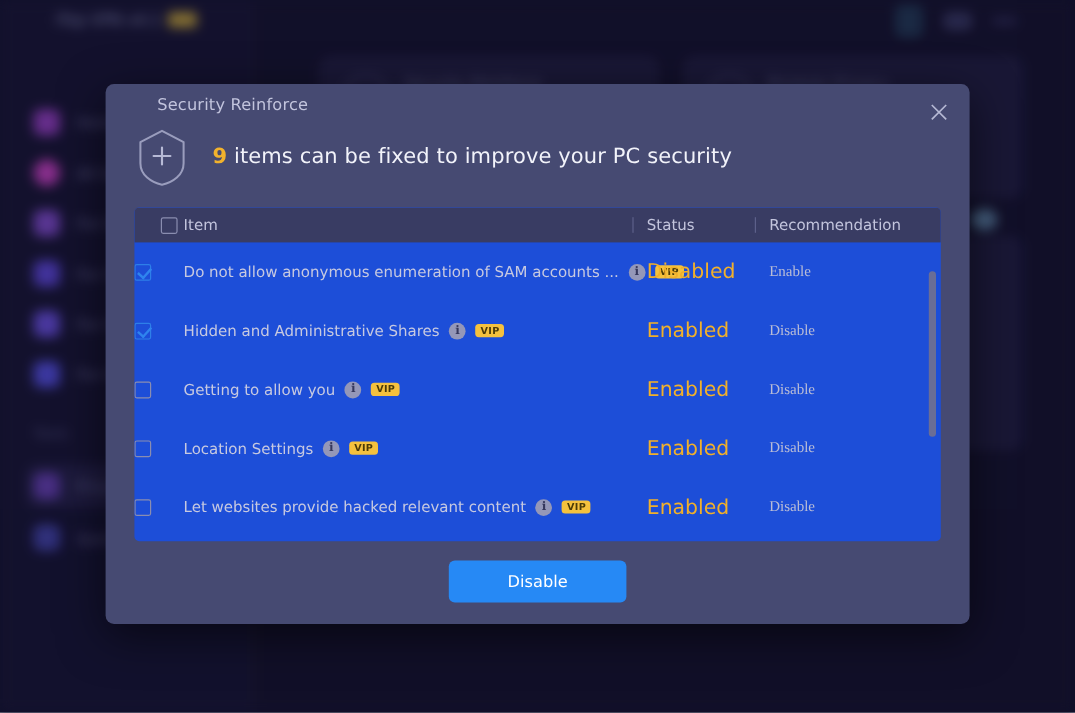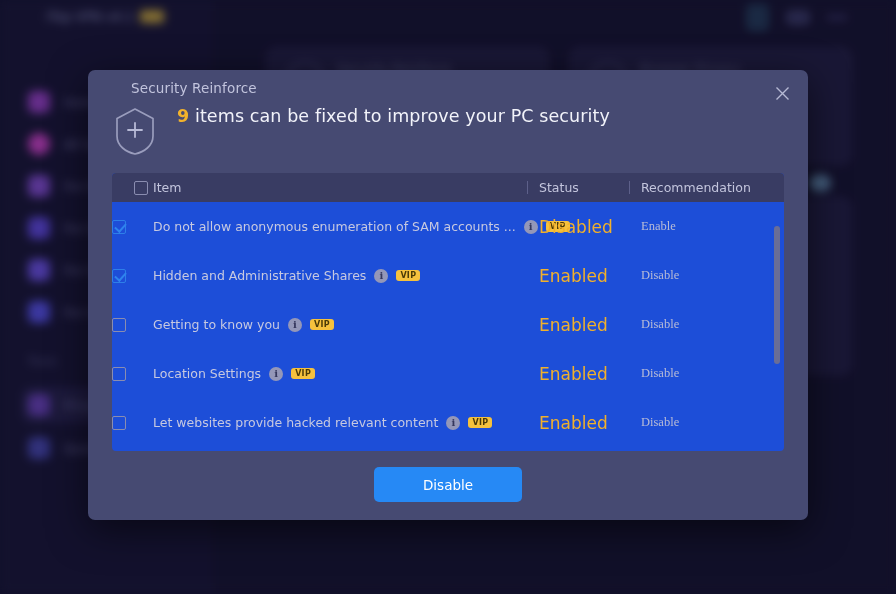--- a/index.html
+++ b/index.html
@@ -143,21 +143,21 @@
     width: 30px; height: 30px;
     display: flex; align-items: center; justify-content: center;
     cursor: pointer;
   }
   .dlg-close svg { display: block; }
 
   .dlg-head {
     position: absolute;
     left: 24px; top: 36px;
     display: flex;
-    align-items: flex-start;
+    align-items: center;
     gap: 19px;
   }
   .dlg-shield { width: 46px; height: 50px; flex: none; }
 
   .dlg-headline {
     font-size: 17.5px;
     color: #f2f3fa;
     letter-spacing: .1px;
     white-space: nowrap;
   }
@@ -430,21 +430,21 @@
             <span class="info-ico">i</span>
             <span class="vip">VIP</span>
           </span>
           <span class="row-status">Enabled</span>
           <span class="row-reco">Disable</span>
         </div>
 
         <div class="row" style="top:98px;">
           <span class="cb"></span>
           <span class="row-item">
-            <span class="row-name">Getting to know you</span>
+            <span class="row-name">Getting to allow you</span>
             <span class="info-ico">i</span>
             <span class="vip">VIP</span>
           </span>
           <span class="row-status">Enabled</span>
           <span class="row-reco">Disable</span>
         </div>
 
         <div class="row" style="top:147px;">
           <span class="cb"></span>
           <span class="row-item">

